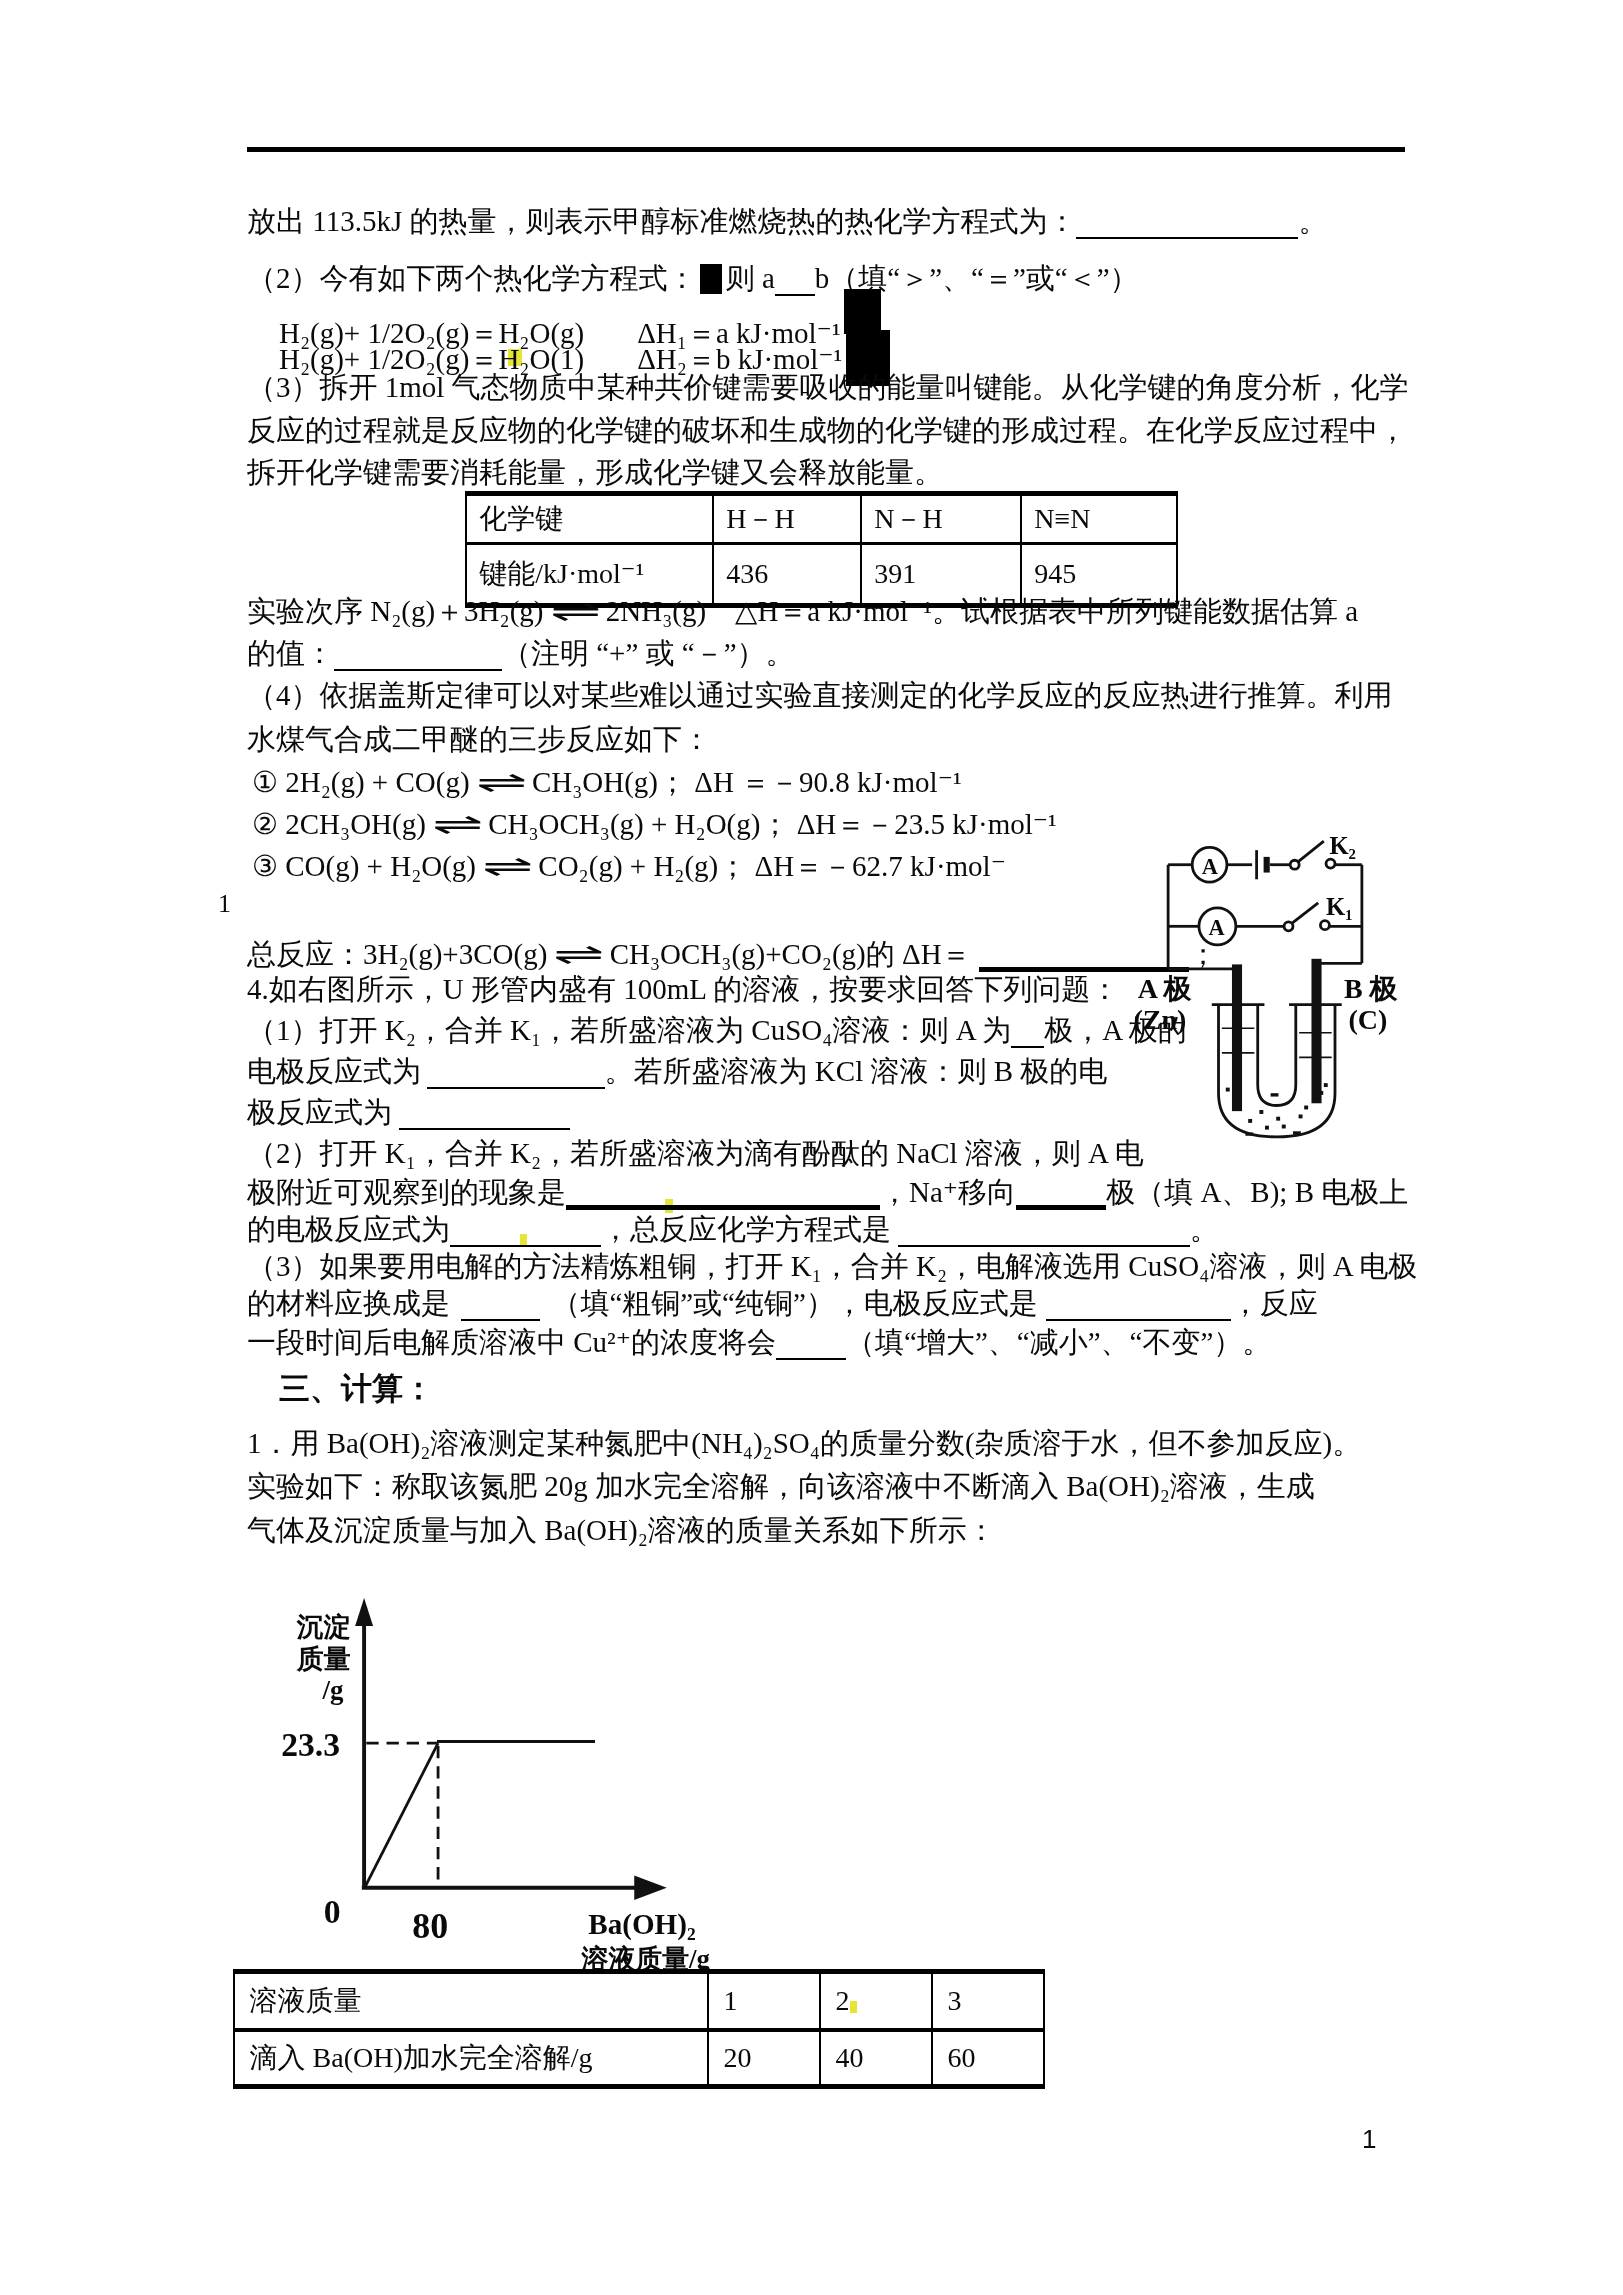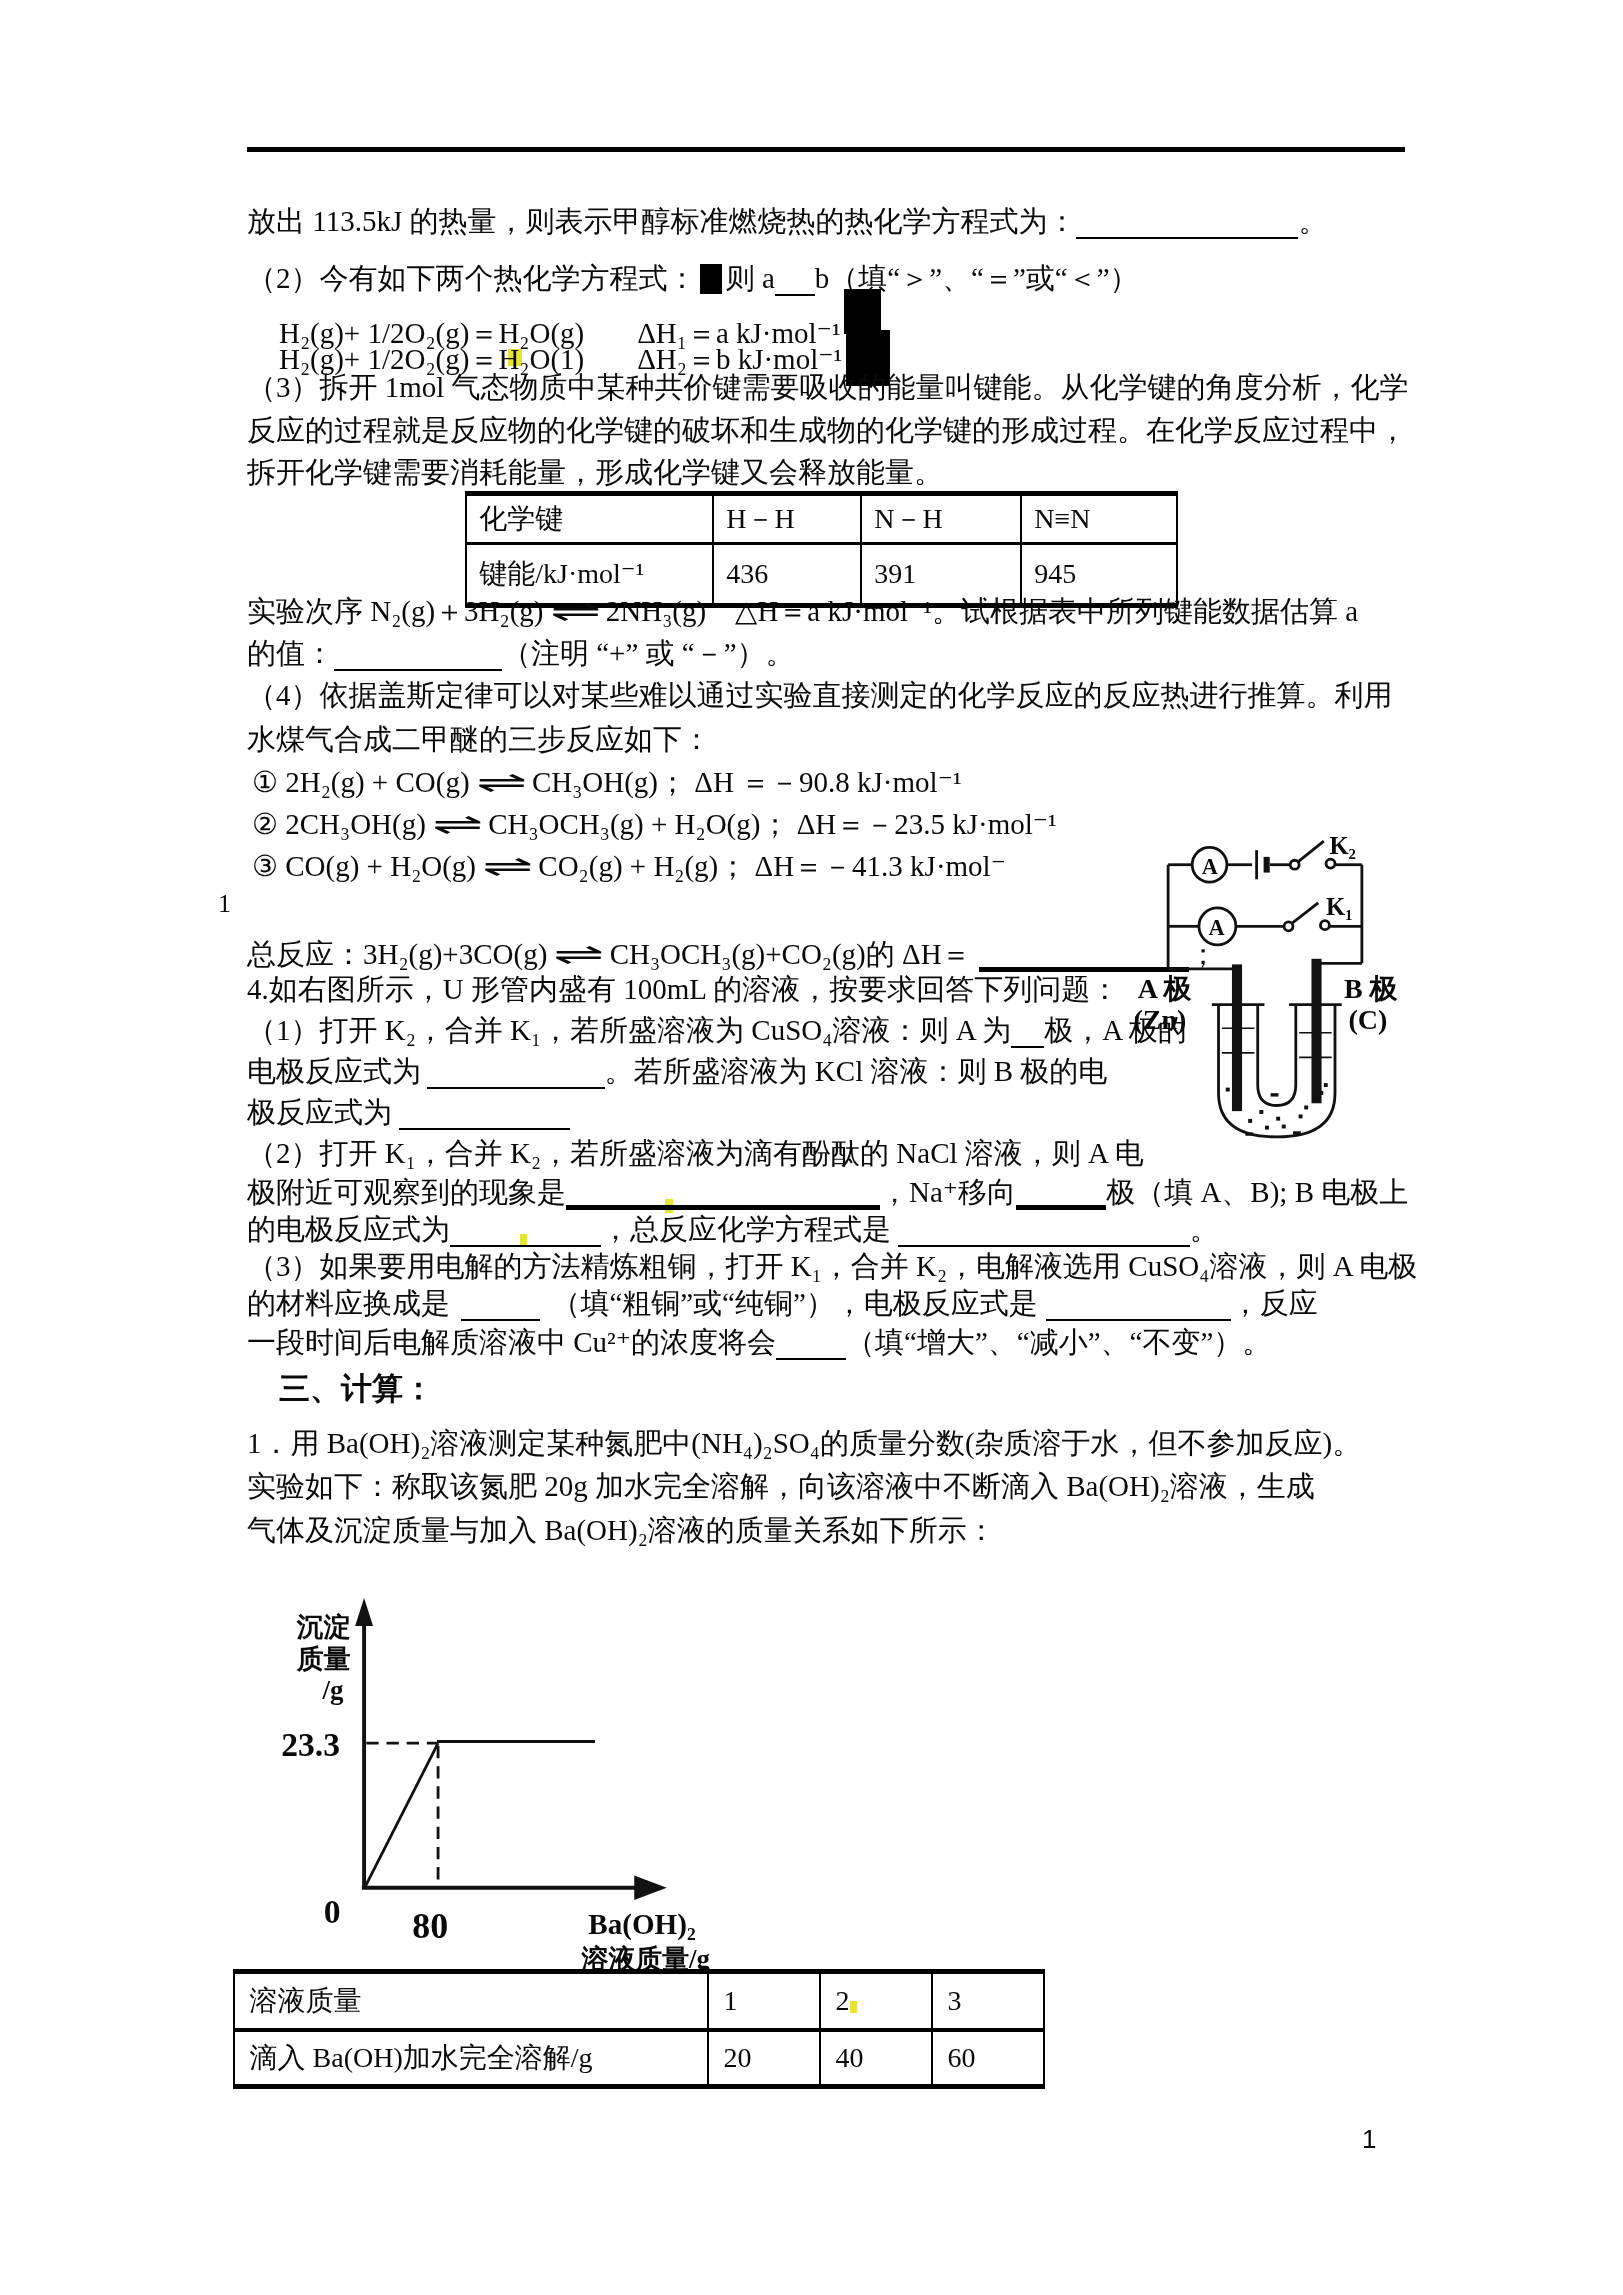--- a/index.html
+++ b/index.html
@@ -94,21 +94,21 @@
   <div class="line" style="top:677px;"><span class="seg">（4）依据盖斯定律可以对某些难以通过实验直接测定的化学反应的反应热进行推算。利用</span></div>
   <div class="line" style="top:721px;"><span class="seg">水煤气合成二甲醚的三步反应如下：</span></div>
 
   <div class="line" style="top:764px;left:252px;">
     <span class="seg">① 2H₂(g) + CO(g)</span><span class="arr">⇌</span><span class="seg">CH₃OH(g)； ΔH ＝－90.8 kJ·mol⁻¹</span>
   </div>
   <div class="line" style="top:806px;left:252px;">
     <span class="seg">② 2CH₃OH(g)</span><span class="arr">⇌</span><span class="seg">CH₃OCH₃(g) + H₂O(g)； ΔH＝－23.5 kJ·mol⁻¹</span>
   </div>
   <div class="line" style="top:848px;left:252px;">
-    <span class="seg">③ CO(g) + H₂O(g)</span><span class="arr">⇌</span><span class="seg">CO₂(g) + H₂(g)； ΔH＝－41.3 kJ·mol⁻</span>
+    <span class="seg">③ CO(g) + H₂O(g)</span><span class="arr">⇌</span><span class="seg">CO₂(g) + H₂(g)； ΔH＝－62.7 kJ·mol⁻</span>
   </div>
   <div class="line" style="top:885px;left:218px;font-size:26px;"><span class="seg">1</span></div>
 
   <div class="line" style="top:894px;margin-top:42px;">
     <span class="seg">总反应：3H₂(g)+3CO(g)</span><span class="arr">⇌</span><span class="seg">CH₃OCH₃(g)+CO₂(g)的 ΔH＝</span><span class="blank th" style="width:210px;margin-left:7.9px;"></span><span class="seg">；</span>
   </div>
 
   <div class="line" style="top:971px;"><span class="seg">4.如右图所示，U 形管内盛有 100mL 的溶液，按要求回答下列问题：</span></div>
 
   <div class="line" style="top:1012px;">

